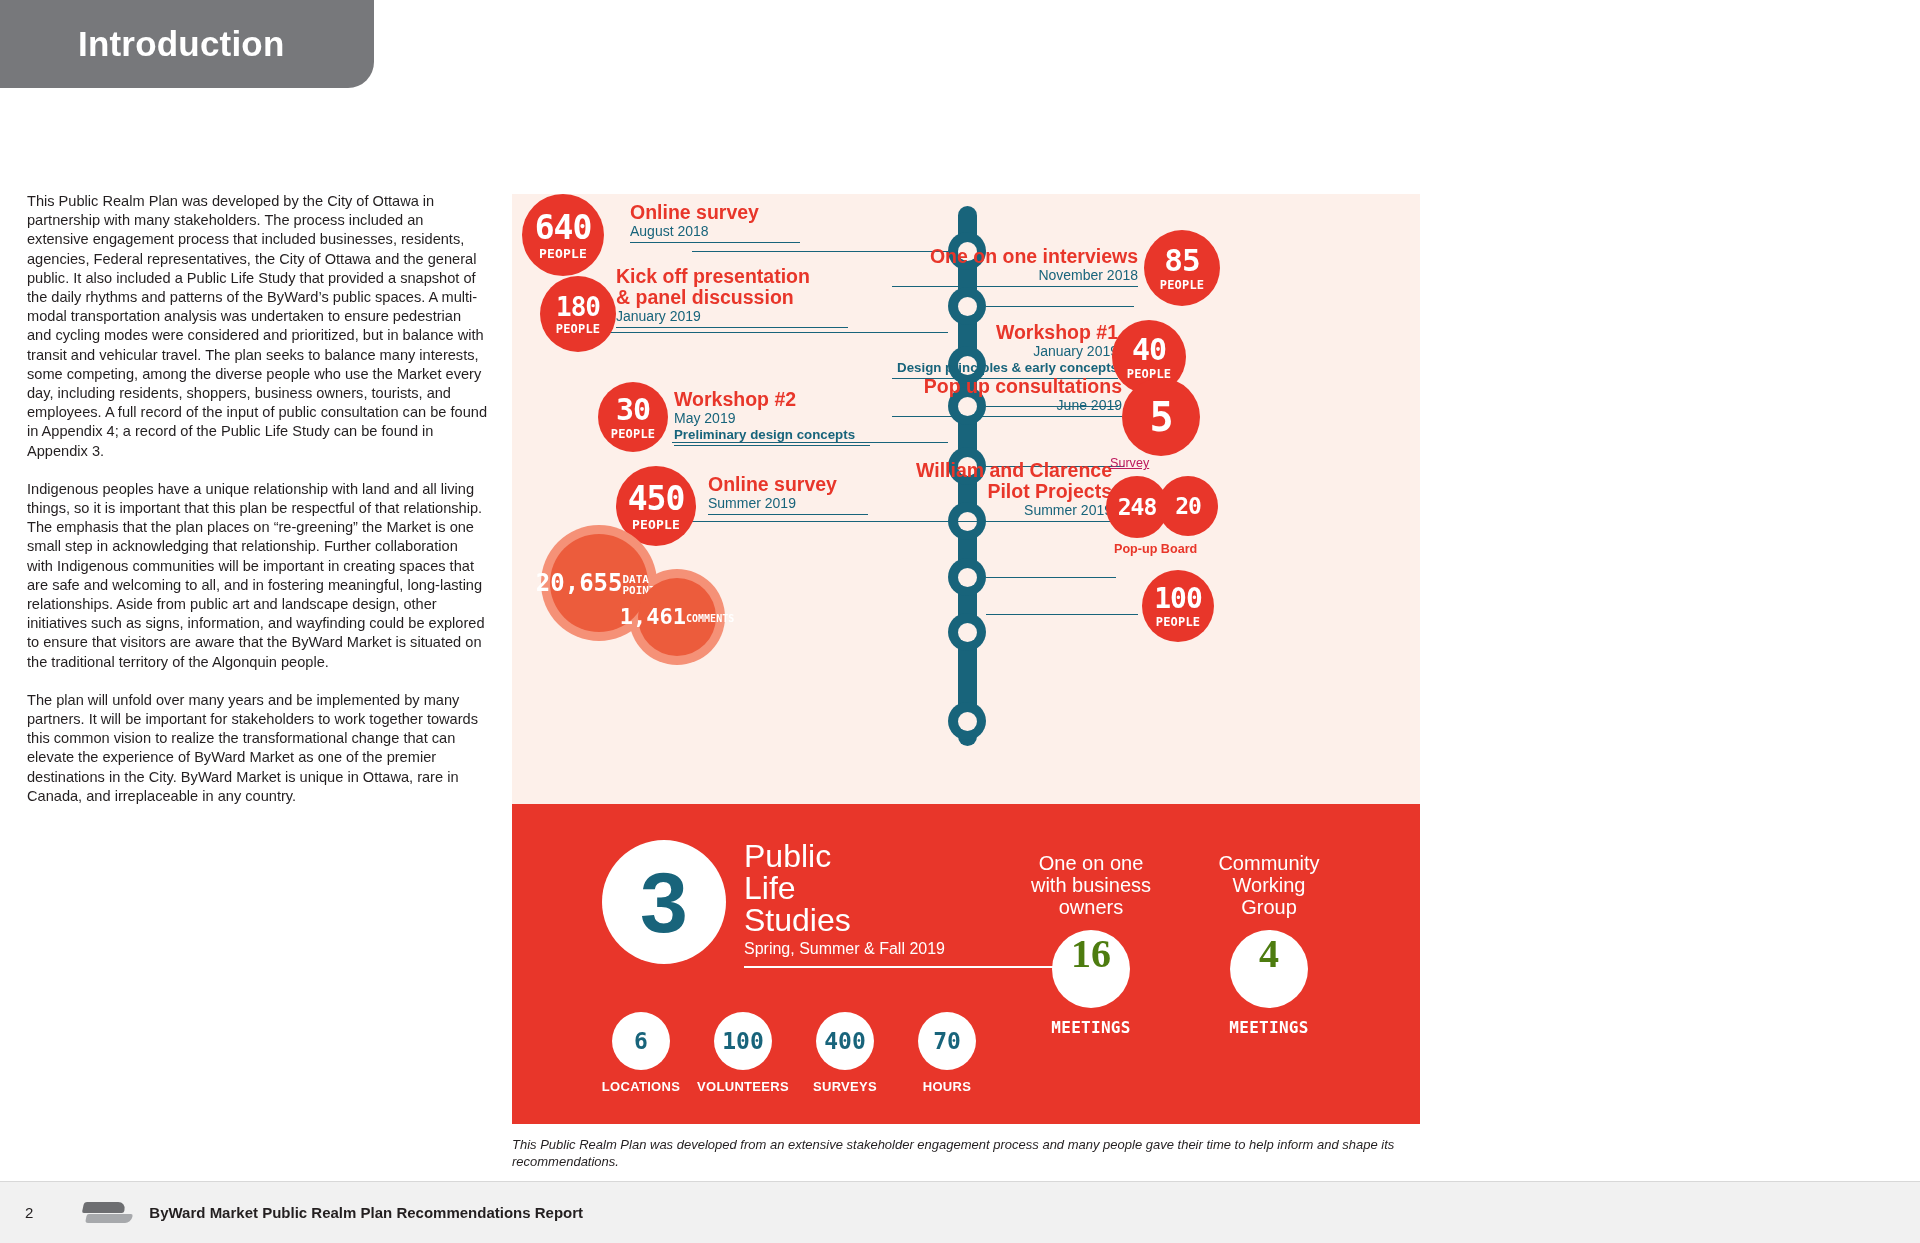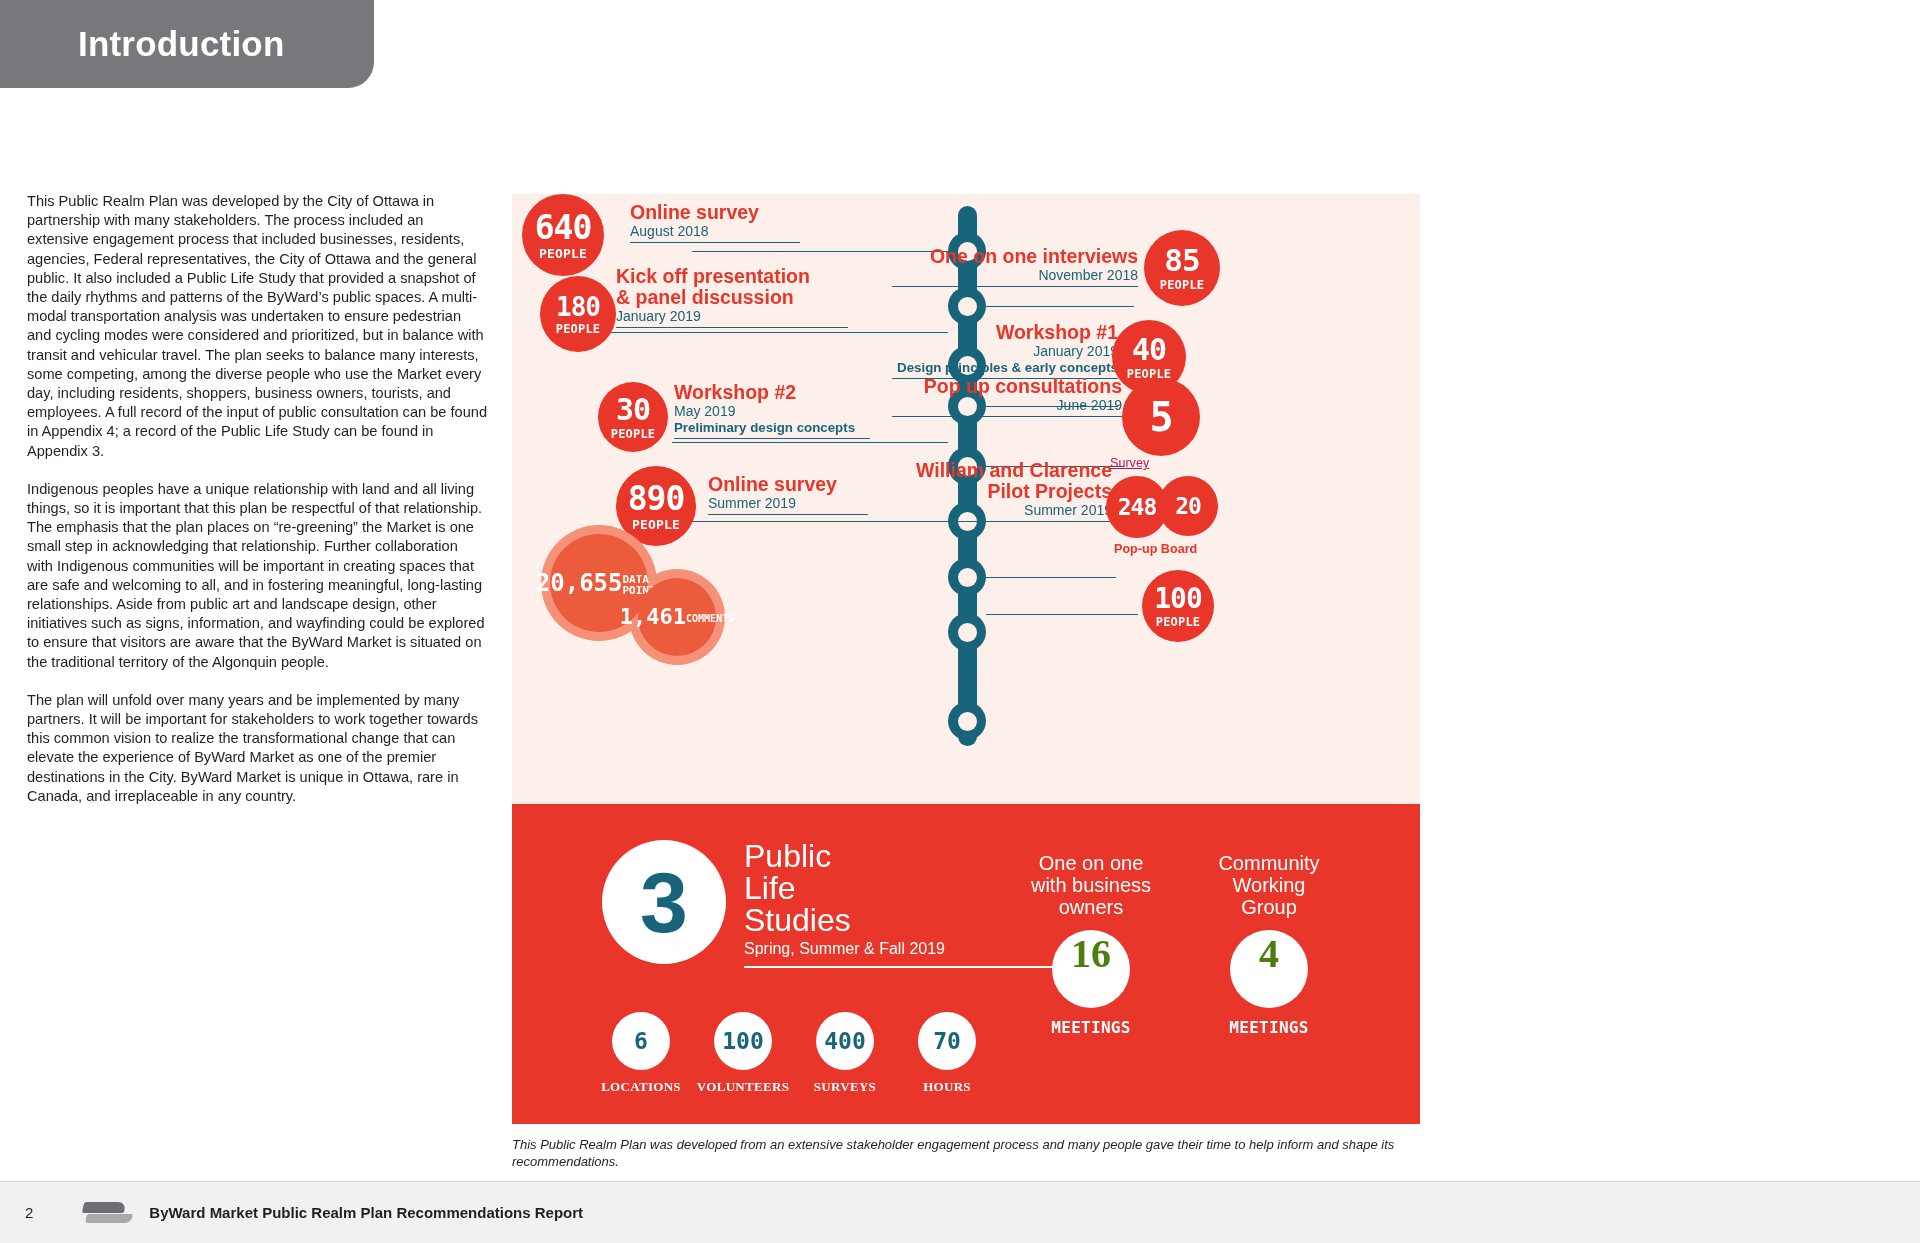--- a/index.html
+++ b/index.html
@@ -131,21 +131,21 @@
     display:flex; flex-direction:column; align-items:center; width: 78px;
   }
   .stat .bubble {
     width: 58px; height: 58px; border-radius:50%; background:#fff;
     display:flex; align-items:center; justify-content:center;
     color:#18647b; font-weight:bold;
     font-family:"DejaVu Sans Mono", monospace; font-size: 23px;
   }
   .stat .slabel {
     margin-top: 9px; color:#fff; font-weight:bold; font-size: 13px;
-    font-family:Liberation Serif, serif; letter-spacing:.3px;
+    font-family:Liberation Sans, sans-serif; letter-spacing:.3px;
   }
 
   .meet-group { position:absolute; color:#fff; text-align:center; }
   .meet-group .mtitle { font-size: 20px; line-height: 22px; }
   .meet-group .mbubble {
     width: 78px; height: 78px; border-radius: 50%; background:#fff;
     color:#4d7c0f; font-weight:bold; font-size: 40px;
     display:flex; align-items:flex-start; justify-content:center;
     margin: 12px auto 0;
     font-family:Liberation Serif, serif;
@@ -244,29 +244,29 @@
         <div class="etitle">Kick off presentation</div>
         <div class="etitle">&amp; panel discussion</div>
         <div class="edate">January 2019</div>
         <div class="rule"></div>
       </div>
 
       <div class="count-circle" style="left:86px; top:188px; width:70px; height:70px;">
         <span class="num" style="font-size:30px">30</span>
         <span class="unit" style="font-size:12px">PEOPLE</span>
       </div>
-      <div class="event" style="left:162px; top:188px; width:196px;">
+      <div class="event" style="left:162px; top:195px; width:196px;">
         <div class="etitle">Workshop #2</div>
         <div class="edate">May 2019</div>
         <div class="esub">Preliminary design concepts</div>
         <div class="rule"></div>
       </div>
 
       <div class="count-circle" style="left:104px; top:272px; width:80px; height:80px;">
-        <span class="num" style="font-size:33px">890</span>
+        <span class="num" style="font-size:33px">450</span>
         <span class="unit" style="font-size:13px">PEOPLE</span>
       </div>
       <div class="event" style="left:196px; top:280px; width:160px;">
         <div class="etitle">Online survey</div>
         <div class="edate">Summer 2019</div>
         <div class="rule"></div>
       </div>
 
       <div class="halo-circle" style="left:38px; top:340px; width:98px; height:98px;">
         <div class="ring" style="left:-9px; top:-9px; width:116px; height:116px;"></div>

